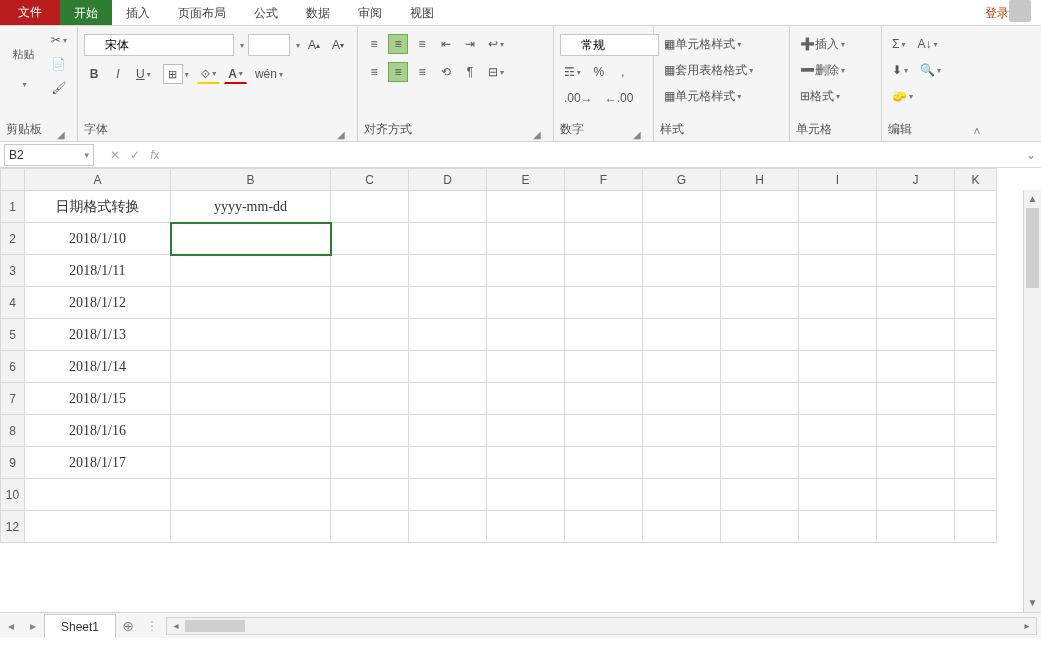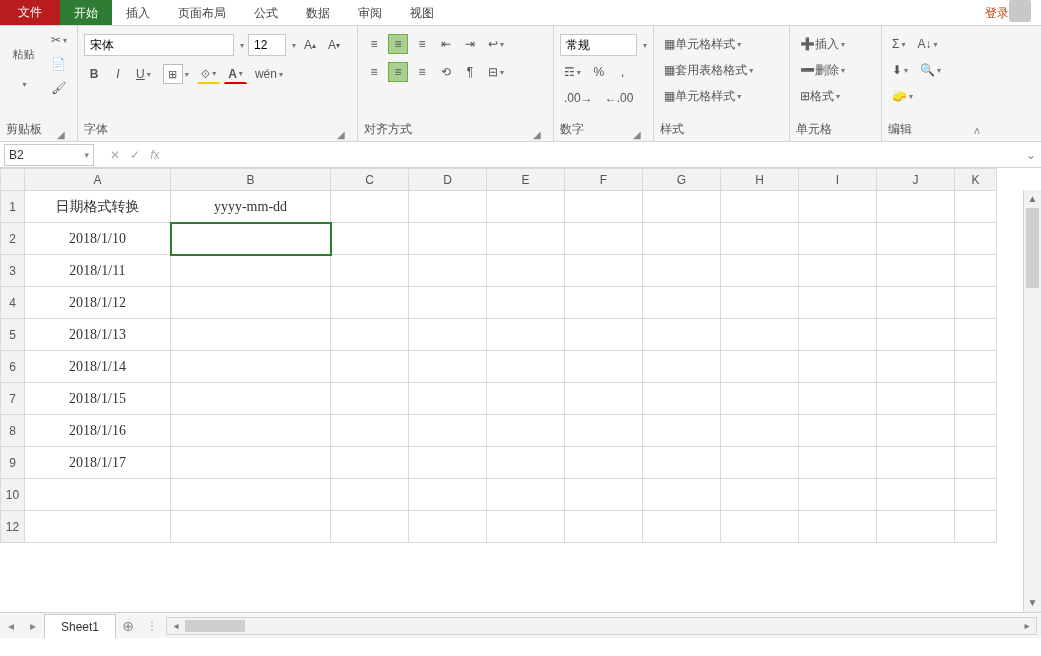--- a/index.html
+++ b/index.html
@@ -18,21 +18,21 @@
 .ribbon { display:flex; height:116px; background:#f5f5f5; border-bottom:1px solid #d4d4d4; }
 .group { border-right:1px solid #d4d4d4; display:flex; flex-direction:column; padding:4px 6px 0 6px; }
 .group-body { flex:1; display:flex; align-items:flex-start; gap:6px; }
 .group-label { font-size:12px; color:#555; height:20px; line-height:16px; position:relative; }
 .dlg-launch { position:absolute; right:2px; bottom:2px; width:12px; height:12px; font-size:10px; color:#888; }
 .vcol { display:flex; flex-direction:column; gap:4px; align-items:center; }
 .hrow { display:flex; gap:4px; align-items:center; }
 .btn { min-width:20px; height:20px; display:inline-flex; align-items:center; justify-content:center; padding:0 3px; color:#555; border:1px solid transparent; }
 .btn.big { width:42px; height:54px; flex-direction:column; font-size:11px; gap:18px; padding-top:4px; }
 .dd { font-size:8px; color:#777; margin-left:2px; }
-select.combo, input.combo { height:22px; border:1px solid #c8c8c8; background:#fff; padding:0 5px; font-size:12px; }
+select.combo, input.combo { height:22px; border:1px solid #c8c8c8; background:#fff; padding:0 20px; font-size:12px; }
 .iconbox { width:20px; height:20px; border:1px solid #bbb; background:#fff; display:inline-flex; align-items:center; justify-content:center; font-size:11px; }
 .active-btn { background:#a9d08e !important; border:1px solid #70ad47 !important; }
 .underline-red { border-bottom:2px solid #d00; }
 .underline-yel { border-bottom:2px solid #fc0; }
 .collapse { width:18px; text-align:center; align-self:flex-end; margin-bottom:2px; color:#888; }
 
 
 .fnbar { display:flex; height:26px; border-bottom:1px solid #d4d4d4; align-items:center; }
 .namebox { width:90px; height:22px; border:1px solid #c8c8c8; margin-left:4px; padding:0 4px; display:flex; align-items:center; justify-content:space-between; }
 .namebox .dd2 { font-size:9px; color:#888; }
@@ -161,21 +161,21 @@
         <span class="btn">¶</span>
         <span class="btn">⊟<span class="dd">▾</span></span>
       </div>
     </div>
     <div class="group-label"><span>对齐方式</span><span class="dlg-launch">◢</span></div>
   </div>
 
   <div class="group" style="width:100px">
     <div class="group-body" style="flex-direction:column;gap:6px;padding-top:4px">
       <div class="hrow">
-          <input class="combo" style="width: 77px;" value="常规">
+          <input class="combo" style="width: 99px;" value="常规">
           <span class="dd">▾</span>
         </div>
       <div class="hrow">
         <span class="btn">☶<span class="dd">▾</span></span>
         <span class="btn">%</span>
         <span class="btn">,</span>
       </div>
       <div class="hrow">
         <span class="btn">.00→</span>
         <span class="btn">←.00</span>

